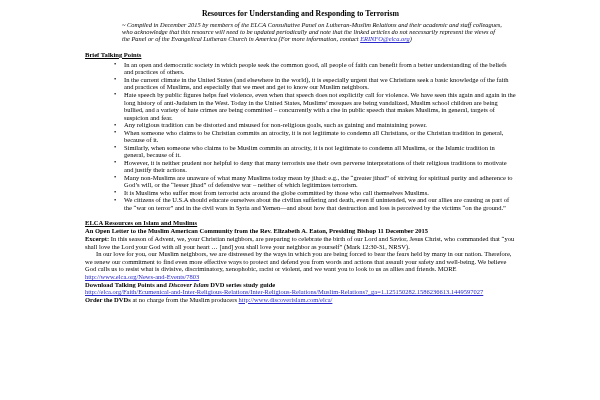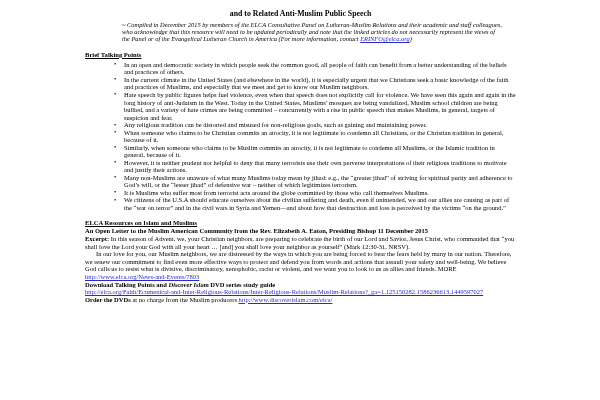--- a/index.html
+++ b/index.html
@@ -51,21 +51,21 @@
   .url-line { margin: 0; font-size: 6.5px; line-height: 1.17; overflow-wrap: break-word; word-break: break-all; }
   .order-line { margin: 0; font-size: 6.5px; line-height: 1.17; }
   a.link { text-decoration: underline; cursor: pointer; }
 </style>
 </head>
 <body>
 
 <div class="page">
 
   <h1 class="title">
-    <span>and to Related Anti-Muslim Public Speech</span>
+    <span>Resources for Understanding and Responding to Terrorism</span>
   </h1>
 
   <p class="compiled"><span>~ Compiled in December 2015 by members of the ELCA Consultative Panel on Lutheran-Muslim Relations and their academic and staff colleagues, who acknowledge that this resource will need to be updated periodically and note that the linked articles do not necessarily represent the views of the Panel or of the Evangelical Lutheran Church in America (For more information, contact </span><a class="link" style="color: rgb(41, 41, 204);">ERINFO@elca.org</a><span>)</span></p>
 
   <h2 class="section-heading">Brief Talking Points</h2>
 
   <ul class="bullets">
       <li>In an open and democratic society in which people seek the common good, all people of faith can benefit from a better understanding of the beliefs and practices of others.</li>
       <li>In the current climate in the United States (and elsewhere in the world), it is especially urgent that we Christians seek a basic knowledge of the faith and practices of Muslims, and especially that we meet and get to know our Muslim neighbors.</li>
       <li>Hate speech by public figures helps fuel violence, even when that speech does not explicitly call for violence. We have seen this again and again in the long history of anti-Judaism in the West. Today in the United States, Muslims’ mosques are being vandalized, Muslim school children are being bullied, and a variety of hate crimes are being committed – concurrently with a rise in public speech that makes Muslims, in general, targets of suspicion and fear.</li>

